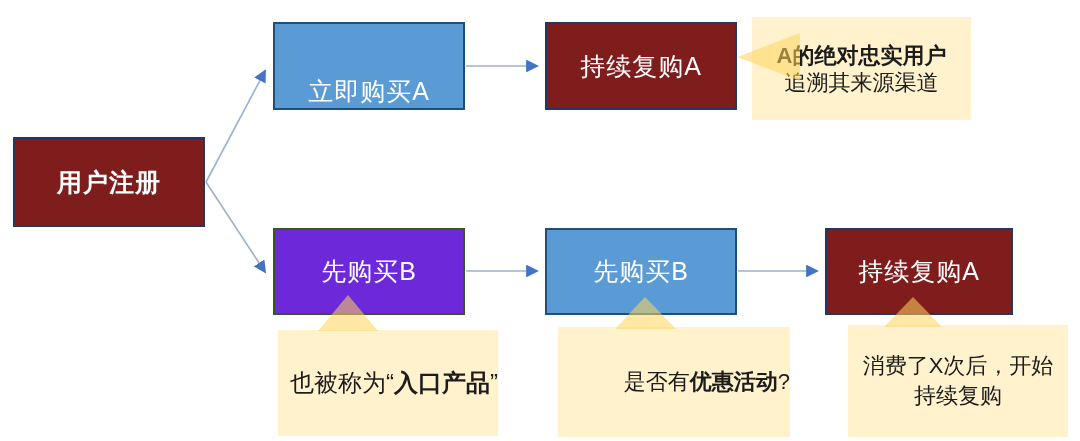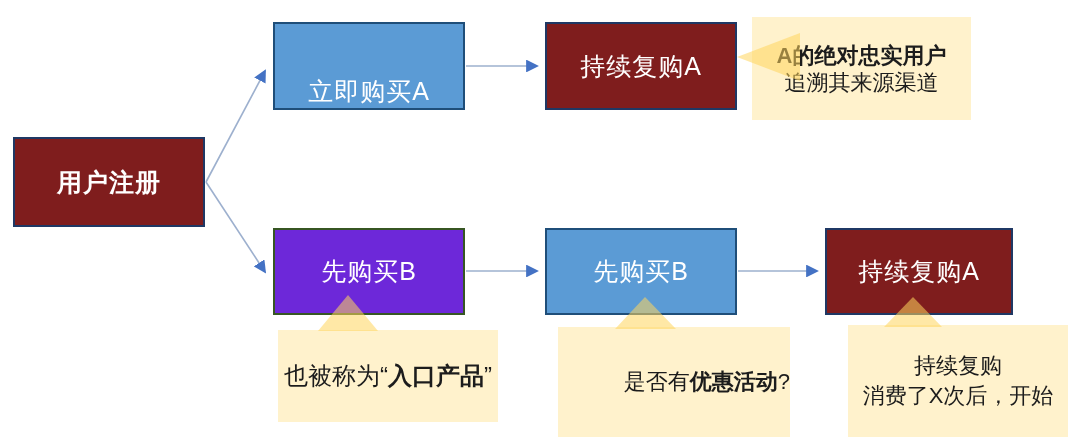--- a/index.html
+++ b/index.html
@@ -24,21 +24,21 @@
 
   .callout{
     position:absolute;background:#FFF2CC;color:#1c1c1c;box-sizing:border-box;
     display:flex;flex-direction:column;justify-content:center;
   }
   .callout .line{white-space:nowrap;}
   .b{font-weight:bold;}
 
   #callout-loyal{left:752px;top:17px;width:219px;height:103px;text-align:center;
     font-size:22px;line-height:27px;}
-  #callout-entry{left:278px;top:330px;width:220px;height:92px;text-align:center;
+  #callout-entry{left:278px;top:330px;width:220px;height:106px;text-align:right;
     font-size:24px;line-height:28px;}
   #callout-checks{left:558px;top:327px;width:232px;height:110px;text-align:right;
     font-size:22px;line-height:30px;padding-left:20px;}
   #callout-magic{left:848px;top:325px;width:220px;height:112px;text-align:center;
     font-size:22px;line-height:30px;}
 
   .overlay{position:absolute;left:0;top:0;width:1080px;height:441px;pointer-events:none;}
 </style>
 </head>
 <body>
@@ -71,22 +71,22 @@
 
   <div class="callout" id="callout-entry">
     <div class="line"><span>也被称为“</span><span class="b">入口产品</span><span>”</span></div>
   </div>
 
   <div class="callout" id="callout-checks">
     <div class="line"><span>是否有</span><span class="b">优惠活动</span><span>?</span></div>
   </div>
 
   <div class="callout" id="callout-magic">
+    <div class="line">消费了X次后，开始</div>
     <div class="line">持续复购</div>
-    <div class="line">消费了X次后，开始</div>
   </div>
 
   <svg class="overlay" viewBox="0 0 1080 441" xmlns="http://www.w3.org/2000/svg">
     <defs>
       <marker id="ah" viewBox="0 0 10 10" refX="8.5" refY="5" markerWidth="8" markerHeight="8" orient="auto-start-reverse">
         <path d="M0,0 L10,5 L0,10 z" fill="#4472C4"></path>
       </marker>
     </defs>
 
     <path d="M737,57 L800,33 L800,81 Z" fill="rgba(255,213,92,0.55)"></path>

